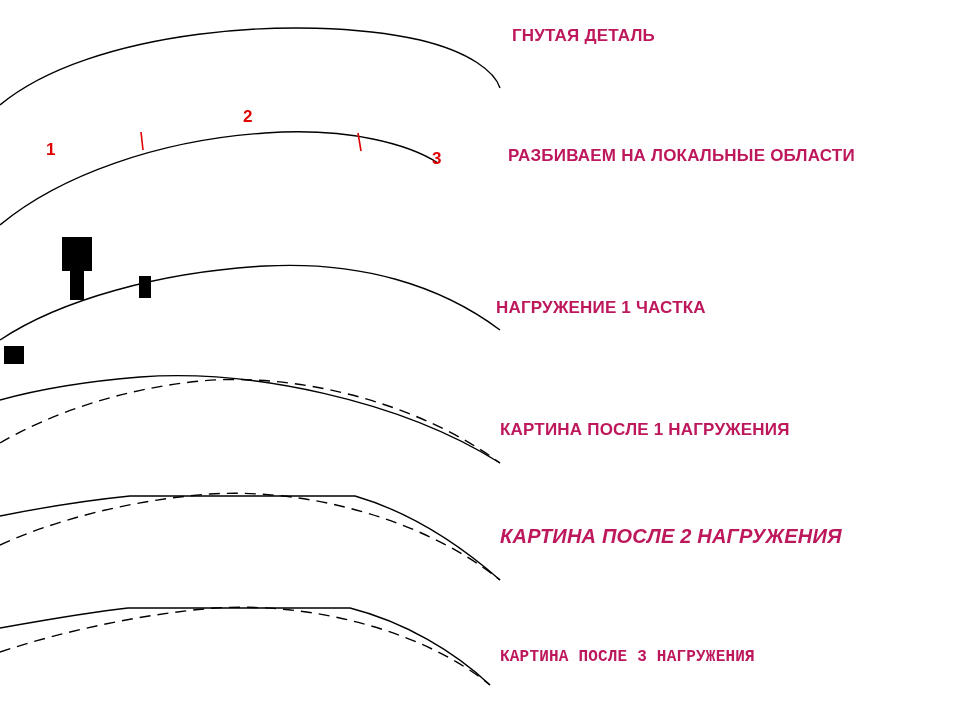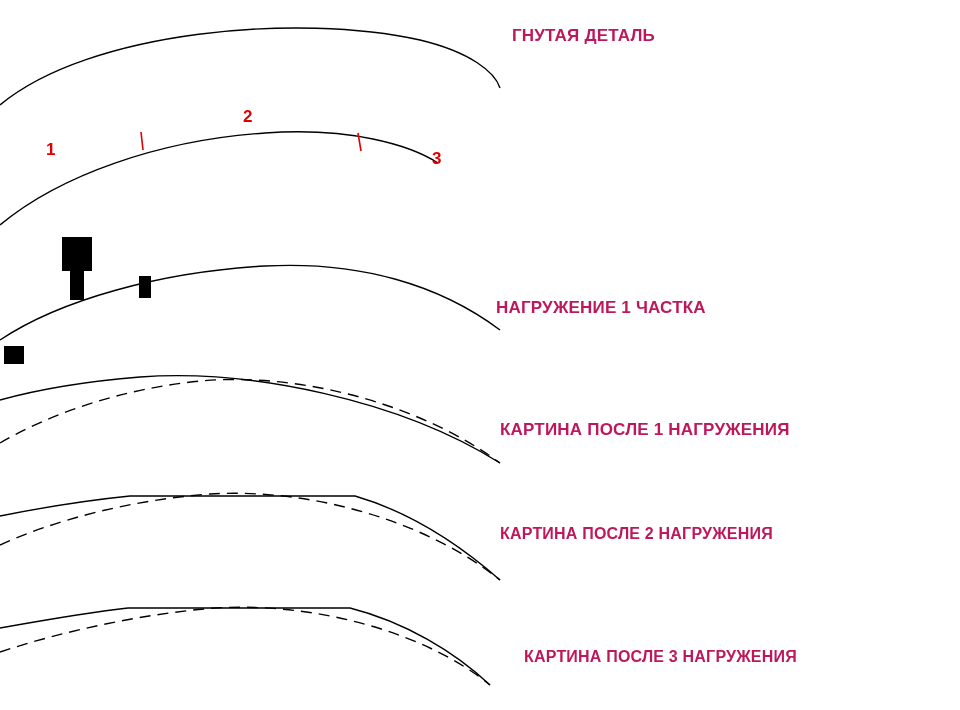--- a/index.html
+++ b/index.html
@@ -31,22 +31,22 @@
     font-family: "Liberation Sans", sans-serif;
     font-weight: bold;
     color: #be185d;
     white-space: nowrap;
     letter-spacing: 0.2px;
   }
   .cap-1 { left: 512px; top: 26px;  font-size: 17px; }
   .cap-2 { left: 508px; top: 146px; font-size: 17px; }
   .cap-3 { left: 496px; top: 298px; font-size: 17px; text-align: right; }
   .cap-4 { left: 500px; top: 420px; font-size: 17px; }
-  .cap-5 { left: 500px; top: 525px; font-size: 16px; }
-  .cap-6 { left: 524px; top: 648px; font-size: 16px; }
+  .cap-5 { left: 500px; top: 525px; font-size: 20px; font-style: italic; }
+  .cap-6 { left: 500px; top: 648px; font-size: 16px; font-family: Liberation Mono, monospace; }
 
   .marker-label {
     position: absolute;
     font-family: "Liberation Sans", sans-serif;
     font-weight: bold;
     font-size: 17px;
     color: #e00000;
     white-space: nowrap;
   }
   .mk-1 { left: 46px;  top: 140px; }
@@ -93,18 +93,19 @@
       <path d="M 0,652 C 60,632 140,614 215,608 C 315,602 425,632 490,685" fill="none" stroke="#000000" stroke-width="1.4" stroke-dasharray="11,7"></path>
     </g>
 
   </svg>
 
   <div class="marker-label mk-1">1</div>
   <div class="marker-label mk-2">2</div>
   <div class="marker-label mk-3">3</div>
 
   <div class="caption cap-1">ГНУТАЯ ДЕТАЛЬ</div>
+  <div class="caption cap-2">РАЗБИВАЕМ  НА ЛОКАЛЬНЫЕ ОБЛАСТИ</div>
   <div class="caption cap-3">НАГРУЖЕНИЕ 1 ЧАСТКА</div>
   <div class="caption cap-4">КАРТИНА ПОСЛЕ 1 НАГРУЖЕНИЯ</div>
   <div class="caption cap-5">КАРТИНА ПОСЛЕ 2 НАГРУЖЕНИЯ</div>
   <div class="caption cap-6">КАРТИНА ПОСЛЕ 3 НАГРУЖЕНИЯ</div>
 
 </div>
 
 </body></html>

